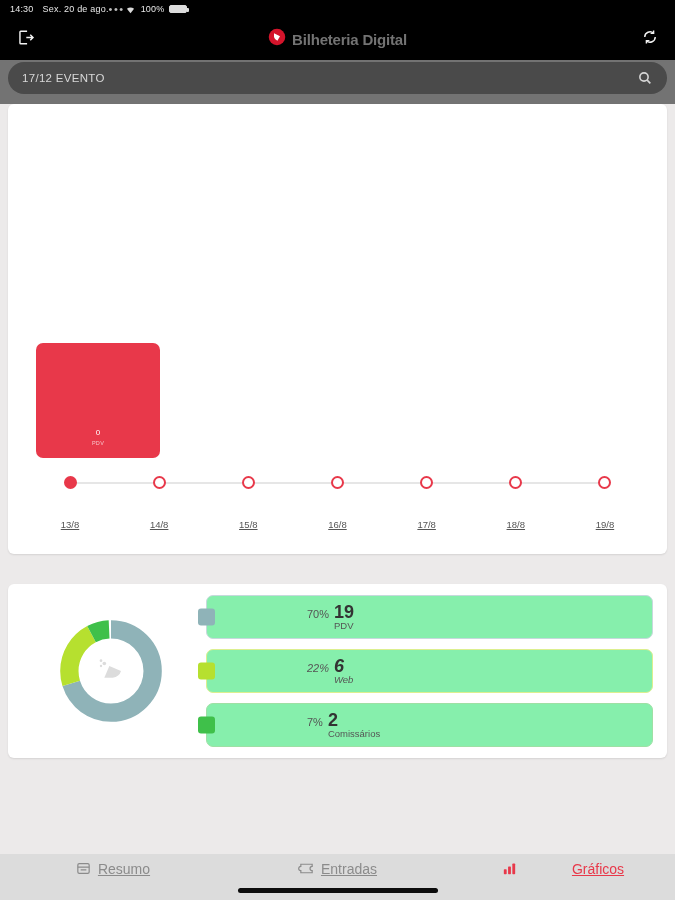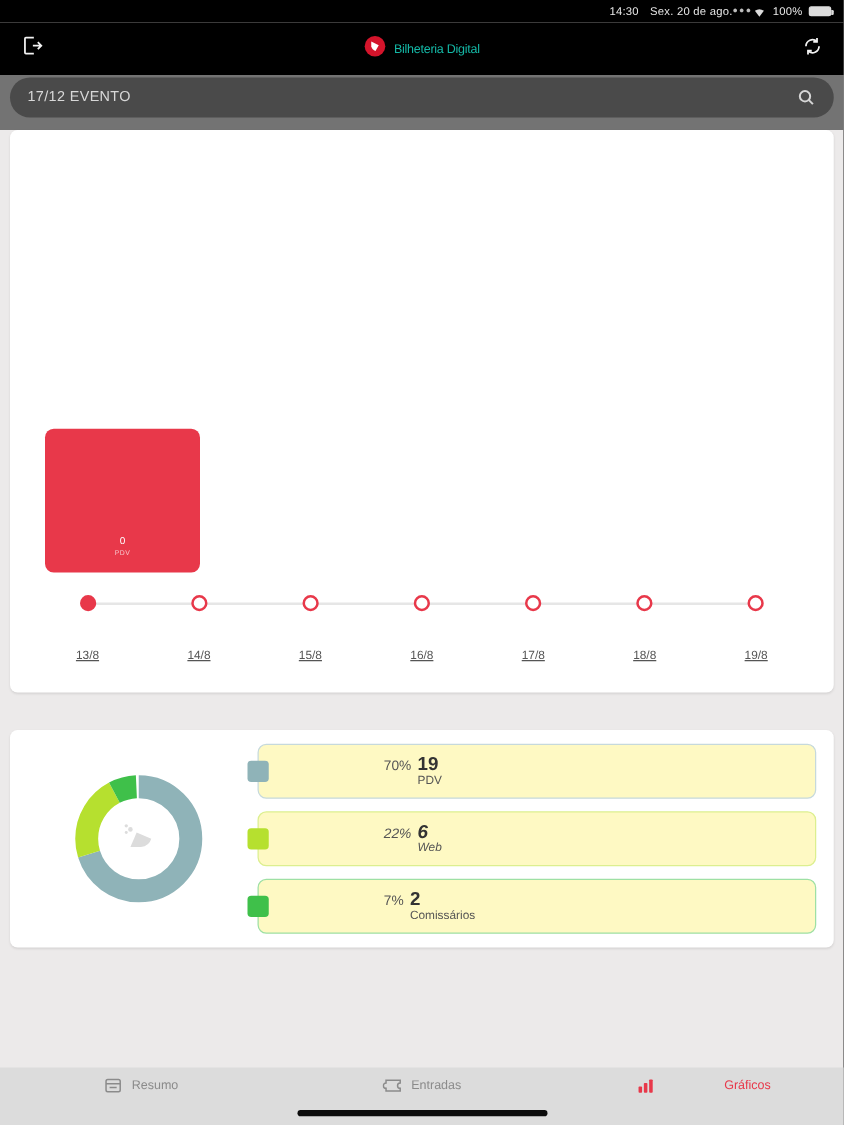--- a/index.html
+++ b/index.html
@@ -7,21 +7,21 @@
     width:675px; height:900px;
     background:#000;
     font-family:"Liberation Sans", sans-serif;
     overflow:hidden;
   }
   .screen { position:relative; width:675px; height:900px; background:#eceaea; }
 
   
   .statusbar {
     height:18px; background:#000; color:#e8e8e8;
-    display:flex; align-items:center; justify-content:flex-end;
+    display:flex; align-items:center; justify-content:flex-start;
     padding:0 10px; font-size:9px; letter-spacing:.2px;
   }
   .sb-left { display:flex; align-items:center; gap:9px; }
   .sb-dots { font-size:11px; color:#bdbdbd; letter-spacing:1.5px; line-height:1; }
   .sb-right { display:flex; align-items:center; gap:5px; }
   .wifi-ico { display:inline-block; width:11px; height:9px; }
   .batt {
     width:18px; height:8px; border:1px solid #dcdcdc; border-radius:2px;
     position:relative; background:#dcdcdc;
   }
@@ -30,21 +30,21 @@
     width:2px; height:4px; background:#dcdcdc; border-radius:0 1px 1px 0;
   }
 
   
   .appbar {
     height:42px; background:#000;
     display:flex; align-items:center; justify-content:space-between;
     padding:0 12px;
   }
   .brand { display:flex; align-items:center; gap:6px; }
-  .brand-name { color:#14b8a6; font-size:10px; font-weight:normal; letter-spacing:-.2px; }
+  .brand-name { color:#737373; font-size:15px; font-weight:bold; letter-spacing:-.2px; }
   .icon-btn { width:26px; height:26px; display:flex; align-items:center; justify-content:center; cursor:pointer; }
 
   
   .searchwrap { background:#737373; padding:2px 8px 10px 8px; }
   .searchbar {
     height:32px; background:#4a4a4a; border-radius:16px;
     display:flex; align-items:center; padding:0 14px;
   }
   .search-val { flex:1; color:#d8d8d8; font-size:11.5px; letter-spacing:.3px; }
   .search-ico { width:16px; height:16px; flex:0 0 auto; }
@@ -91,40 +91,40 @@
   }
   .donut-box { width:190px; display:flex; align-items:center; justify-content:center; }
   .donut { position:relative; width:110px; height:110px; }
   .donut svg { transform:rotate(-90deg); display:block; }
   .donut-center {
     position:absolute; inset:0; display:flex; align-items:center; justify-content:center;
   }
 
   .legend { flex:1; display:flex; flex-direction:column; gap:10px; padding-right:6px; }
   .lrow {
-    position:relative; height:44px; border-radius:7px; background:#fef9c3;
+    position:relative; height:44px; border-radius:7px; background:#86efac;
     display:flex; align-items:center;
   }
   .lswatch {
     position:absolute; left:-9px; top:50%; transform:translateY(-50%);
     width:17px; height:17px; border-radius:3px;
   }
   .lcontent { display:flex; align-items:baseline; gap:5px; padding-left:100px; }
   .lpct { font-size:11px; color:#555; }
   .lnums { display:flex; flex-direction:column; line-height:1.05; }
-  .lqty { font-size:15px; color:#333; font-weight:bold; }
+  .lqty { font-size:18px; color:#333; font-weight:bold; }
   .lname { font-size:9.5px; color:#555; }
 
   
   .tabbar {
     position:absolute; left:0; right:0; bottom:0; height:46px;
     background:#dcdcdc; display:flex; align-items:flex-start; padding-top:6px;
   }
   .tab { flex:1; display:flex; align-items:center; justify-content:center; gap:6px; cursor:pointer; }
-  .tab-lbl { font-size:10px; color:#8b8b8b; }
+  .tab-lbl { font-size:14px; color:#8b8b8b;text-decoration:underline; }
   .tab.active .tab-lbl { color:#e8384a;padding-left:48px; }
   .tab-ico { width:17px; height:17px; display:block; }
   .home-ind {
     position:absolute; bottom:7px; left:50%; transform:translateX(-50%);
     width:200px; height:5px; border-radius:3px; background:#0c0c0c;
   }
 </style>
 </head>
 <body>
 

